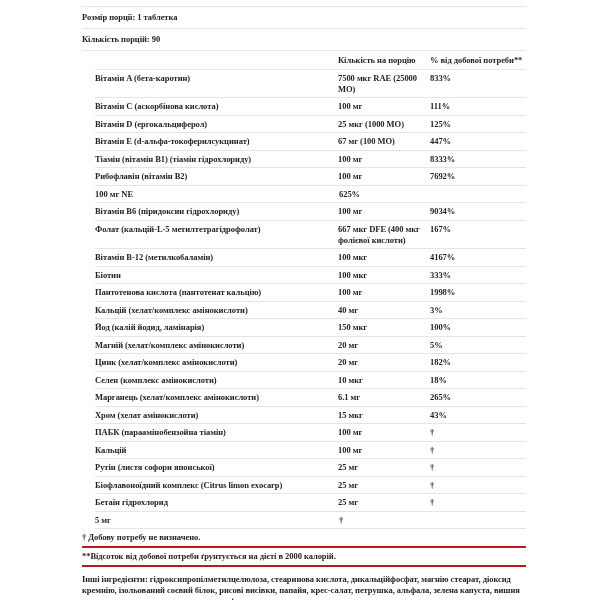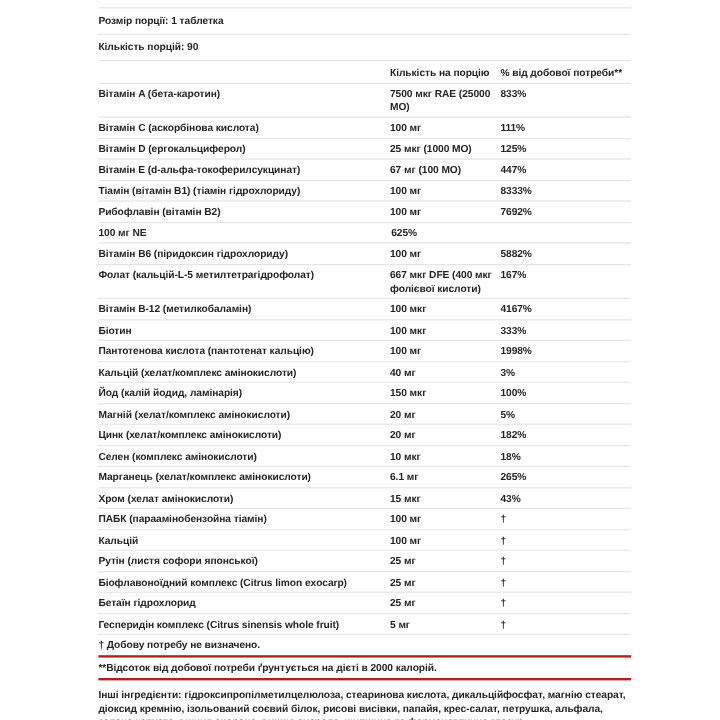--- a/index.html
+++ b/index.html
@@ -1,27 +1,27 @@
 <!DOCTYPE html>
 <html><head>
 <meta charset="utf-8">
 <style>
   html,body{margin:0;padding:0;background:#ffffff;}
   .sheet{
     position:relative;width:600px;height:600px;background:#ffffff;overflow:hidden;
-    font-family:Liberation Sans, sans-serif;color:#242424;
+    font-family:Liberation Serif, serif;color:#242424;
     -webkit-font-smoothing:antialiased;
   }
   .content{
     position:absolute;left:82px;top:6px;width:444px;
     font-size:8.5px;font-weight:700;line-height:11px;letter-spacing:-0.05px;
   }
   .row{
     display:grid;grid-template-columns:243px 91px 1fr;
-    border-bottom:1px solid #e5e5e5;padding:3px 0 2.5px 0;align-items:start;
+    border-bottom:1px solid #e5e5e5;padding:3px 0 2.5px 0;align-items:start;margin-left:13px;
   }
   .meta-row{display:block;border-bottom:1px solid #e5e5e5;padding:5px 0;}
   .meta-row.first{border-top:1px solid #e5e5e5;}
   .header-row{border-bottom:1px solid #e5e5e5;padding:4px 0 2.5px 0;}
   .c-amt{padding-right:6px;}
   .c-dv{padding-left:1px;}
   .foot{display:block;border-bottom:2px solid #b91c1c;padding:3px 0;}
   .para{margin:7px 0 0 0;line-height:11px;}
 </style>
 </head>
@@ -82,21 +82,21 @@
   </div>
 
   <div class="row">
     <span class="c-amt">100 мг NE</span>
     <span class="c-dv">625%</span>
   </div>
 
   <div class="row">
     <span class="c-label">Вітамін B6 (піридоксин гідрохлориду)</span>
     <span class="c-amt">100 мг</span>
-    <span class="c-dv">5882%</span>
+    <span class="c-dv">9034%</span>
   </div>
 
   <div class="row">
     <span class="c-label">Фолат (кальцій-L-5 метилтетрагідрофолат)</span>
     <span class="c-amt">667 мкг DFE (400 мкг фолієвої кислоти)</span>
     <span class="c-dv">167%</span>
   </div>
 
   <div class="row">
     <span class="c-label">Вітамін B-12 (метилкобаламін)</span>
@@ -183,21 +183,20 @@
     <span class="c-dv">†</span>
   </div>
 
   <div class="row">
     <span class="c-label">Бетаїн гідрохлорид</span>
     <span class="c-amt">25 мг</span>
     <span class="c-dv">†</span>
   </div>
 
   <div class="row">
-    <span class="c-label">Гесперидін комплекс (Citrus sinensis whole fruit)</span>
     <span class="c-amt">5 мг</span>
     <span class="c-dv">†</span>
   </div>
 </div>
 
     <div class="foot">
       <span>† Добову потребу не визначено.</span>
     </div>
 
     <div class="foot">

